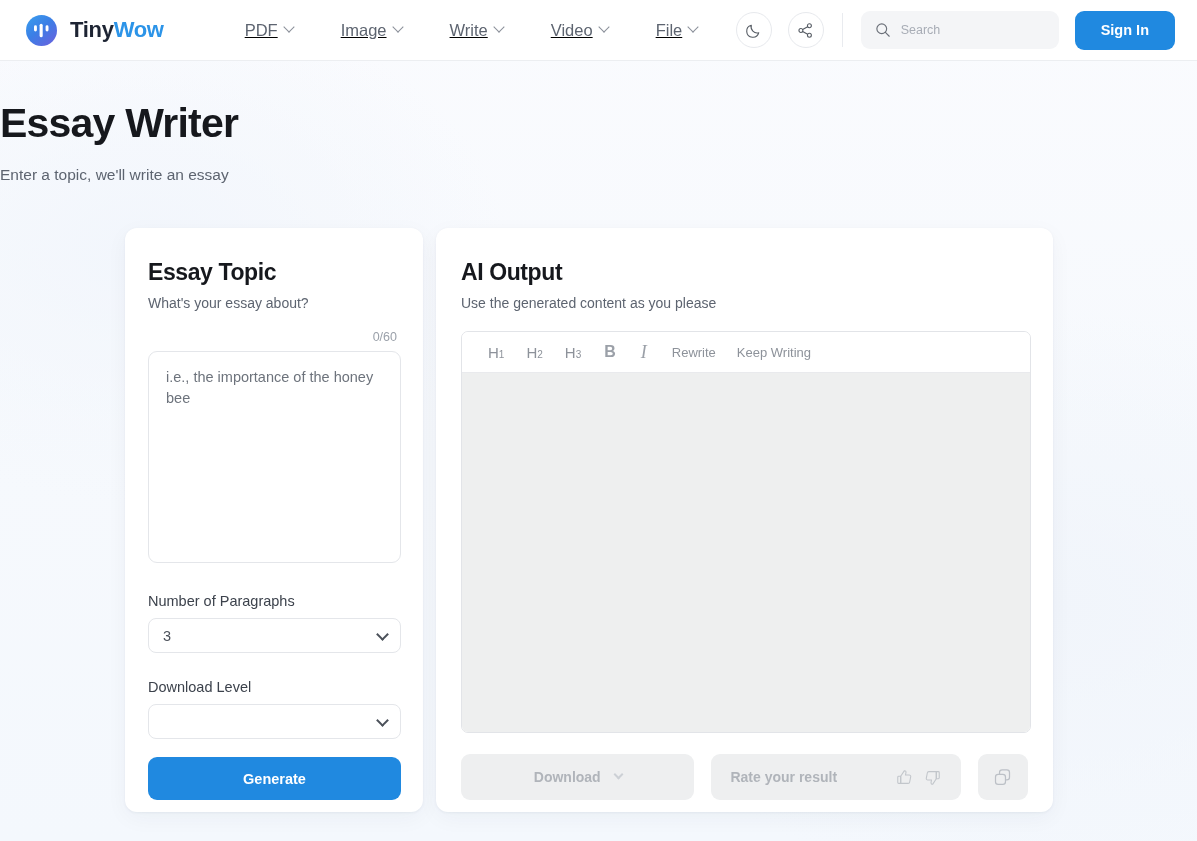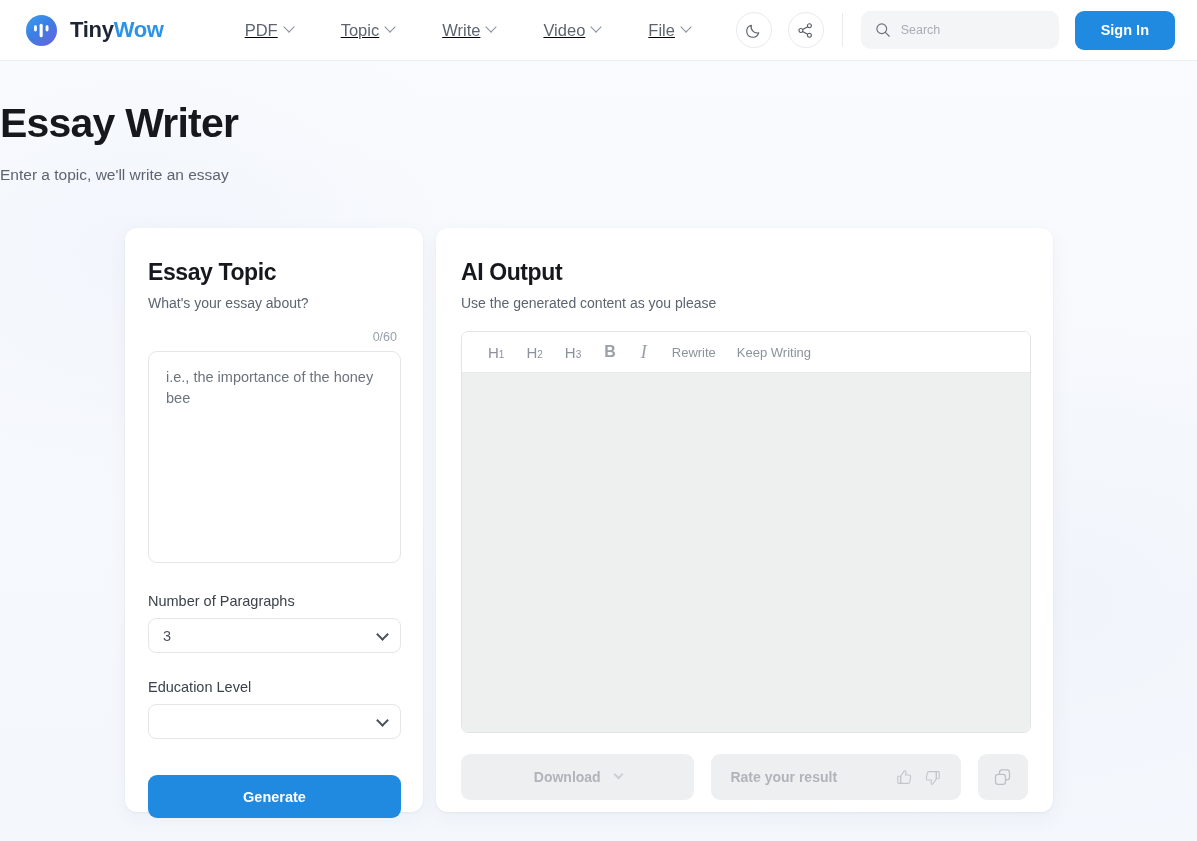--- a/index.html
+++ b/index.html
@@ -140,21 +140,21 @@
     cursor: pointer;
   }
   .select-chev {
     position: absolute; right: 14px; top: 12px;
     width: 9px; height: 9px;
     border-right: 2px solid #4b515a; border-bottom: 2px solid #4b515a;
     transform: rotate(45deg);
     pointer-events: none;
   }
   .generate-btn {
-    margin-top: 36px;
+    margin-top: 18px;
     width: 253px; height: 43px;
     background: #2089e0; color: #fff;
     font-family: "Liberation Sans", sans-serif;
     font-size: 14.5px; font-weight: bold;
     border: none; border-radius: 9px; cursor: pointer;
   }
 
   
   .editor {
     margin-top: 20px;
@@ -216,21 +216,21 @@
     </span>
     <span class="brand-name"><span>Tiny</span><span class="accent">Wow</span></span>
   </div>
 
   <nav class="nav">
     <div class="nav-item">
       <span>PDF</span>
       <i class="chev"></i>
     </div>
     <div class="nav-item">
-      <span>Topic</span>
+      <span>Image</span>
       <i class="chev"></i>
     </div>
     <div class="nav-item">
       <span>Write</span>
       <i class="chev"></i>
     </div>
     <div class="nav-item">
       <span>Video</span>
       <i class="chev"></i>
     </div>
@@ -283,21 +283,21 @@
     <textarea class="topic-area" placeholder="i.e., the importance of the honey bee" style=""></textarea>
 
     <div class="field-label">Number of Paragraphs</div>
     <div class="select-wrap">
       <div class="select-box">
         <span>3</span>
       </div>
       <i class="select-chev"></i>
     </div>
 
-    <div class="field-label">Education Level</div>
+    <div class="field-label">Download Level</div>
     <div class="select-wrap">
       <div class="select-box">
         <span></span>
       </div>
       <i class="select-chev"></i>
     </div>
 
     <button class="generate-btn">Generate</button>
   </div>
 

